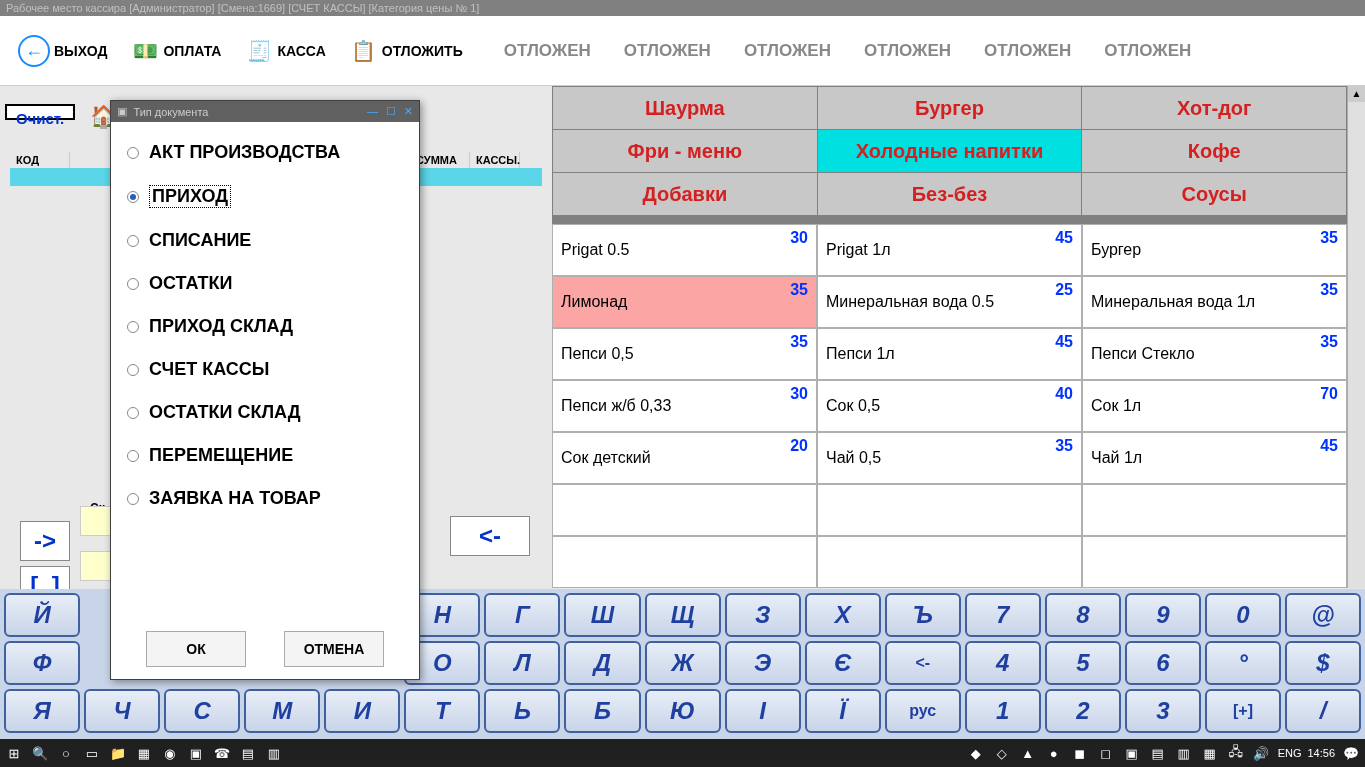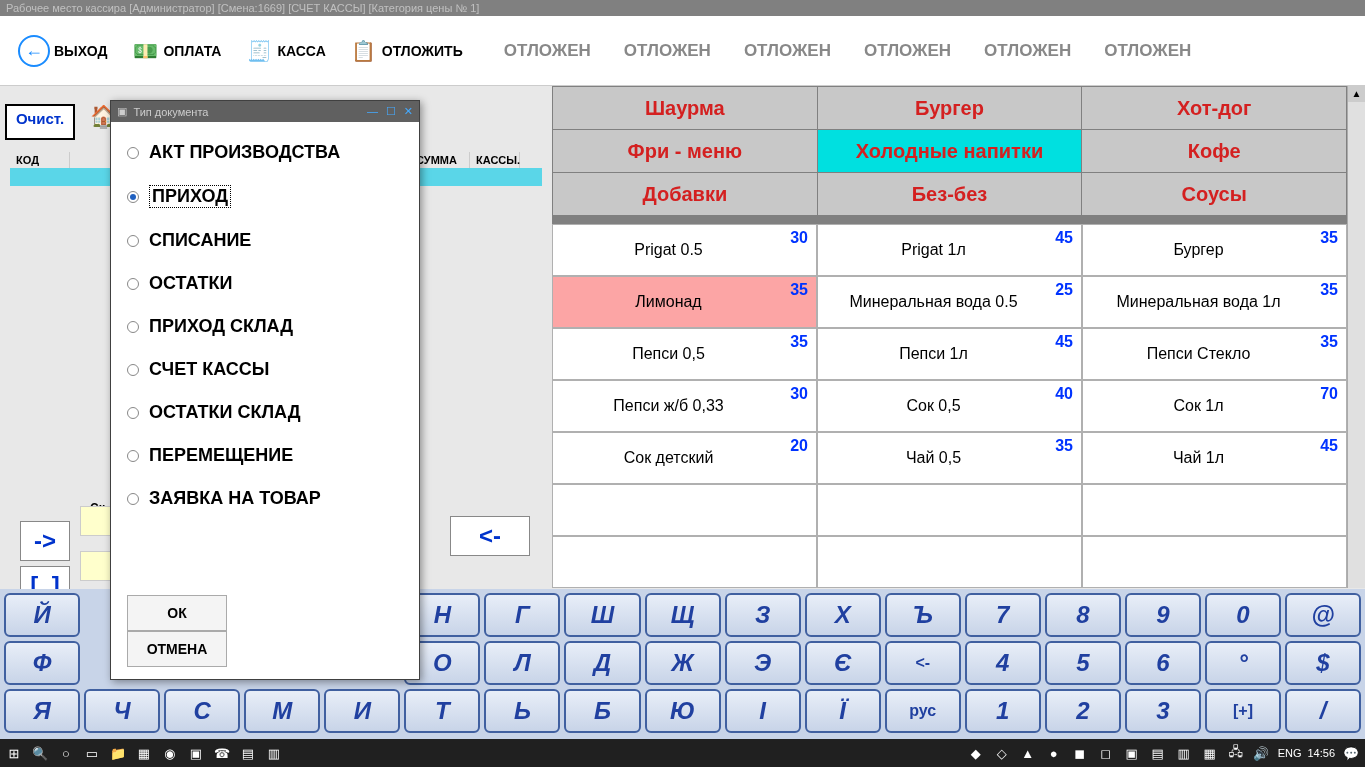--- a/index.html
+++ b/index.html
@@ -8,38 +8,38 @@
 .titlebar { background: #808080; color: #c0c0c0; font-size: 11px; padding: 2px 6px; height: 16px; }
 
 .toolbar { background: #fff; border-bottom: 1px solid #ccc; height: 70px; display: flex; align-items: center; padding: 0 10px; gap: 8px; }
 .toolbar-btn { display: flex; align-items: center; gap: 4px; font-weight: bold; font-size: 14px; padding: 6px 8px; cursor: pointer; }
 .toolbar-btn .ico { width: 28px; height: 28px; display: inline-flex; align-items: center; justify-content: center; font-size: 20px; }
 .back-circle { width: 32px; height: 32px; border: 2px solid #1a8cff; border-radius: 50%; display: flex; align-items: center; justify-content: center; color: #1a8cff; font-size: 18px; font-weight: bold; }
 .toolbar-delayed { color: #888; font-weight: bold; font-size: 17px; margin-left: 25px; }
 
 .main { display: flex; height: 502px; }
 .left-panel { width: 552px; position: relative; }
-.clear-btn { position: absolute; top: 18px; left: 5px; width: 70px; height: 36px; border: 2px solid #000; background: #fff; color: #0033cc; font-weight: bold; font-size: 15px; text-align: center; line-height: 26px; }
+.clear-btn { position: absolute; top: 18px; left: 5px; width: 70px; height: 16px; border: 2px solid #000; background: #fff; color: #0033cc; font-weight: bold; font-size: 15px; text-align: center; line-height: 26px; }
 .home-ico { position: absolute; top: 18px; left: 90px; font-size: 22px; }
 .grid-header { position: absolute; top: 66px; left: 10px; right: 0; display: flex; font-size: 11px; font-weight: bold; }
 .grid-header div { padding: 2px 6px; border-right: 1px solid #ccc; }
 .grid-row { position: absolute; top: 82px; left: 10px; right: 10px; height: 18px; background: #5ad6e8; }
 
 .nav-arrows { position: absolute; top: 410px; left: 10px; width: 530px; height: 100px; }
 .skidka-lbl { position: absolute; top: 5px; left: 80px; font-size: 12px; font-weight: bold; }
 .arrow-btn { position: absolute; width: 50px; height: 40px; border: 1px solid #888; background: #fff; color: #0033cc; font-weight: bold; font-size: 24px; text-align: center; line-height: 38px; }
 .yellow-box { position: absolute; background: #ffffcc; border: 1px solid #ccc; }
 
 .right-panel { flex: 1; display: flex; }
 .categories { flex: 1; display: grid; grid-template-columns: repeat(3, 1fr); grid-auto-rows: 42px; gap: 1px; background: #808080; border: 1px solid #808080; align-content: start; }
 .cat-cell { background: #c8c8c8; color: #d42020; font-weight: bold; font-size: 20px; display: flex; align-items: center; justify-content: center; cursor: pointer; }
 .cat-cell.active { background: #00e0e0; }
 
 .products { flex: 1; display: grid; grid-template-columns: repeat(3, 1fr); grid-auto-rows: 52px; gap: 0; }
-.prod-cell { border: 1px solid #b0b0b0; position: relative; background: #fff; display: flex; align-items: center; justify-content: center; font-size: 16px; padding: 4px 40px 4px 8px; text-align: center; cursor: pointer; }
+.prod-cell { border: 1px solid #b0b0b0; position: relative; background: #fff; display: flex; align-items: center; justify-content: flex-start; font-size: 16px; padding: 4px 40px 4px 8px; text-align: center; cursor: pointer; }
 .prod-cell .price { position: absolute; top: 4px; right: 8px; color: #0033ff; font-weight: bold; font-size: 16px; }
 .prod-cell.highlight { background: #fca5a5; }
 .prod-cell.empty { background: #fff; }
 
 .scroll-strip { width: 18px; background: #e0e0e0; border-left: 1px solid #aaa; position: relative; }
 .scroll-arrow { width: 100%; height: 16px; background: #ccc; text-align: center; font-size: 10px; line-height: 16px; cursor: pointer; }
 
 .keyboard { position: absolute; bottom: 28px; left: 0; right: 0; height: 150px; background: #c8d4e8; padding: 4px; }
 .kb-row { display: flex; gap: 4px; margin-bottom: 4px; justify-content: flex-start; }
 .kb-key { width: 78px; height: 44px; background: linear-gradient(#e8eef8, #c8d4e8); border: 2px solid #4060a0; border-radius: 6px; color: #2040a0; font-weight: bold; font-size: 24px; display: flex; align-items: center; justify-content: center; cursor: pointer; font-style: italic; }
@@ -50,21 +50,21 @@
 .taskbar .tray { margin-left: auto; display: flex; align-items: center; gap: 6px; color: #fff; font-size: 11px; }
 
 .dialog { position: absolute; top: 100px; left: 110px; width: 310px; height: 580px; background: #fff; border: 1px solid #404040; box-shadow: 2px 2px 8px rgba(0,0,0,0.4); z-index: 100; }
 .dialog-title { background: #606060; color: #ccc; font-size: 11px; padding: 4px 6px; display: flex; align-items: center; gap: 6px; }
 .dialog-title .controls { margin-left: auto; display: flex; gap: 8px; color: #4af; font-size: 11px; }
 .dialog-body { padding: 20px 16px; }
 .radio-item { display: flex; align-items: center; gap: 10px; margin-bottom: 22px; font-size: 18px; font-weight: bold; cursor: pointer; }
 .radio-item .radio { width: 12px; height: 12px; border: 1px solid #888; border-radius: 50%; display: inline-block; position: relative; }
 .radio-item.selected .radio::after { content: ''; position: absolute; top: 2px; left: 2px; width: 6px; height: 6px; background: #2060c0; border-radius: 50%; }
 .radio-item.selected span:last-child { border: 1px dotted #000; padding: 0 2px; }
-.dialog-footer { position: absolute; bottom: 12px; left: 0; right: 0; display: flex; justify-content: space-around; padding: 0 16px; flex-direction: column; }
+.dialog-footer { position: absolute; bottom: 12px; left: 0; right: 0; display: flex; justify-content: space-around; padding: 0 16px; }
 .dialog-btn { width: 100px; height: 36px; background: #f4f4f4; border: 1px solid #aaa; font-size: 14px; font-weight: bold; cursor: pointer; }
 
 .cats-wrap { display: flex; flex-direction: column; }
 .products-area { display: flex; flex: 1; }
 </style>
 </head>
 <body>
 
 <div class="titlebar">Рабочее место кассира  [Администратор] [Смена:1669] [СЧЕТ КАССЫ] [Категория цены № 1]</div>
 

